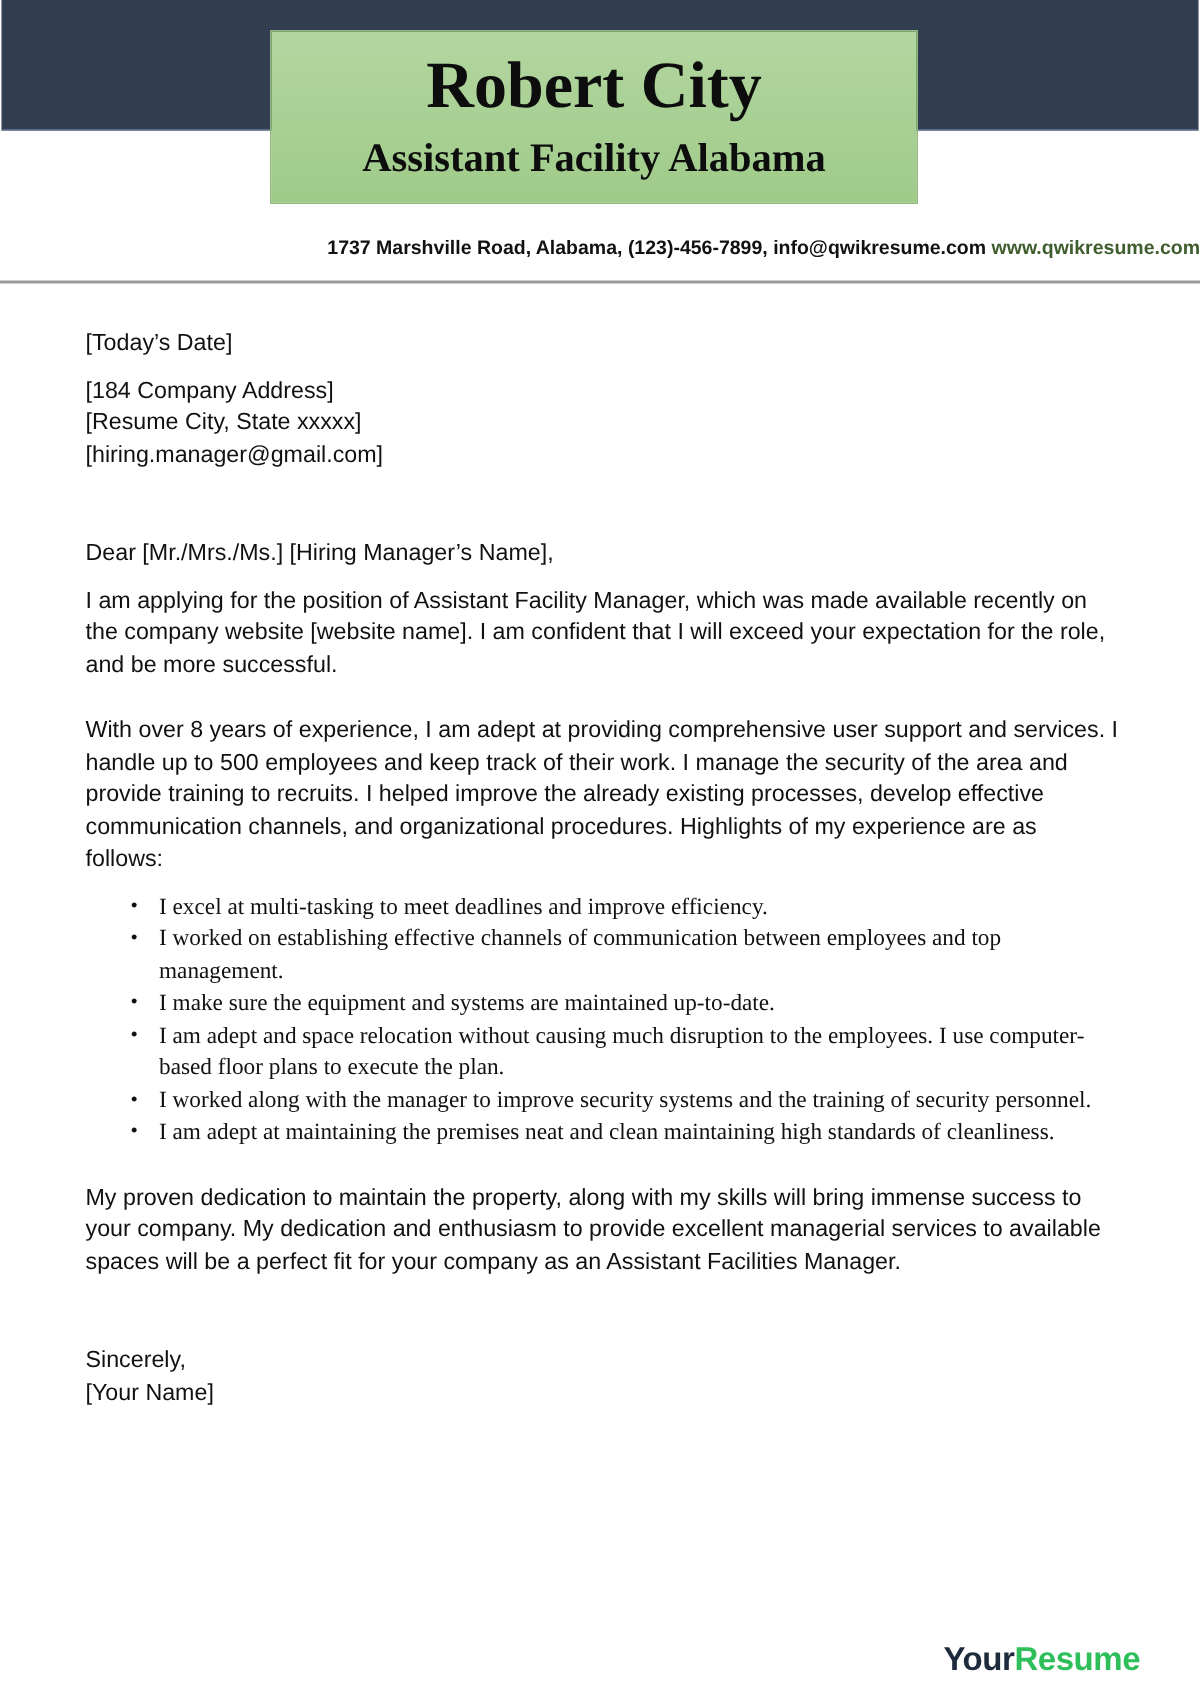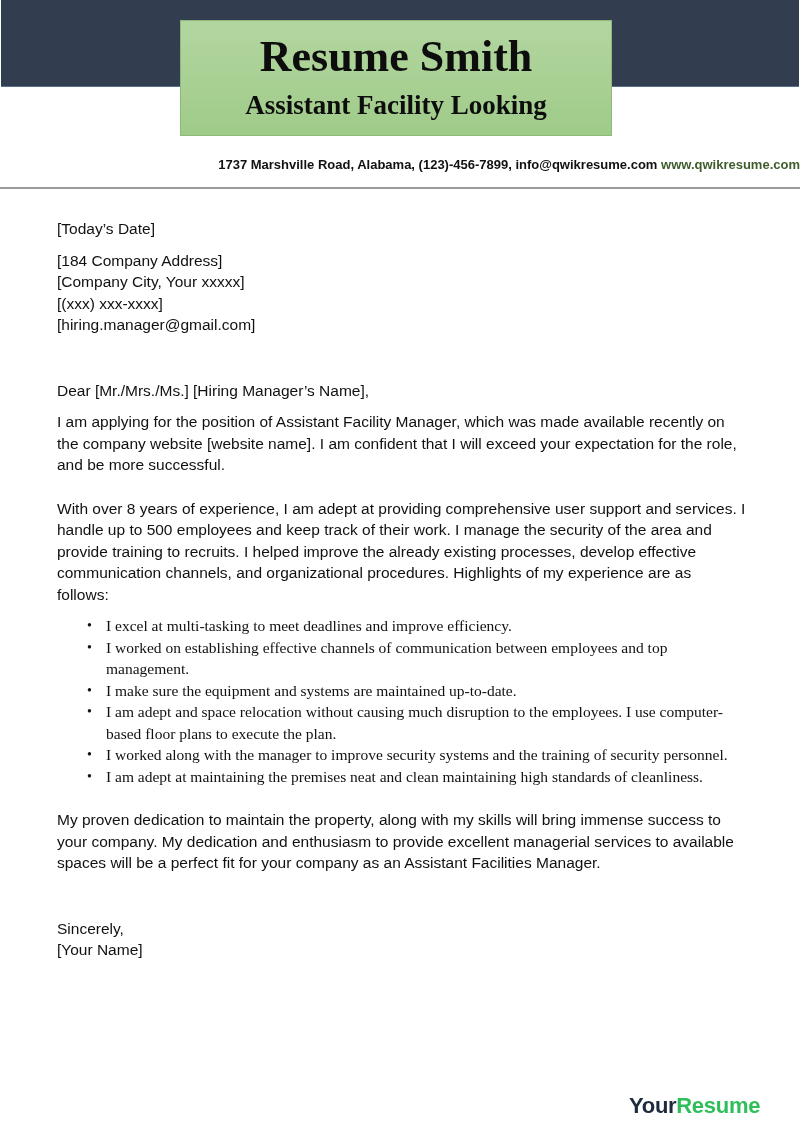--- a/index.html
+++ b/index.html
@@ -60,38 +60,37 @@
   }
   .logo .qwik { color: #1d2b3c; }
   .logo .resume { color: #2fbf5a; }
 </style>
 </head>
 <body>
 
 <div class="header-band"></div>
 
 <div class="name-box">
-  <div class="name">Resume Smith</div>
-  <div class="title">Assistant Facility Looking</div>
+  <div class="name">Robert City</div>
+  <div class="title">Assistant Facility Alabama</div>
 </div>
 
 <div class="contact">
   <span>1737 Marshville Road, Alabama, (123)-456-7899, info@qwikresume.com</span>
   <span class="web">www.qwikresume.com</span>
 </div>
 
 <div class="divider"></div>
 
 <div class="body">
   <p class="p">[Today’s Date]</p>
   <div class="gap-s"></div>
   <div>
     <p class="p">[184 Company Address]</p>
-    <p class="p">[Company City, Your xxxxx]</p>
-    <p class="p">[(xxx) xxx-xxxx]</p>
+    <p class="p">[Resume City, State xxxxx]</p>
     <p class="p">[hiring.manager@gmail.com]</p>
   </div>
   <div class="gap-l"></div>
   <p class="p">Dear [Mr./Mrs./Ms.] [Hiring Manager’s Name],</p>
   <div class="gap-s"></div>
   <p class="p">I am applying for the position of Assistant Facility Manager, which was made available recently on the company website [website name]. I am confident that I will exceed your expectation for the role, and be more successful.</p>
   <div class="gap-m"></div>
   <p class="p">With over 8 years of experience, I am adept at providing comprehensive user support and services. I handle up to 500 employees and keep track of their work. I manage the security of the area and provide training to recruits. I helped improve the already existing processes, develop effective communication channels, and organizational procedures. Highlights of my experience are as follows:</p>
   <div class="gap-s"></div>
   <ul class="bullets">

